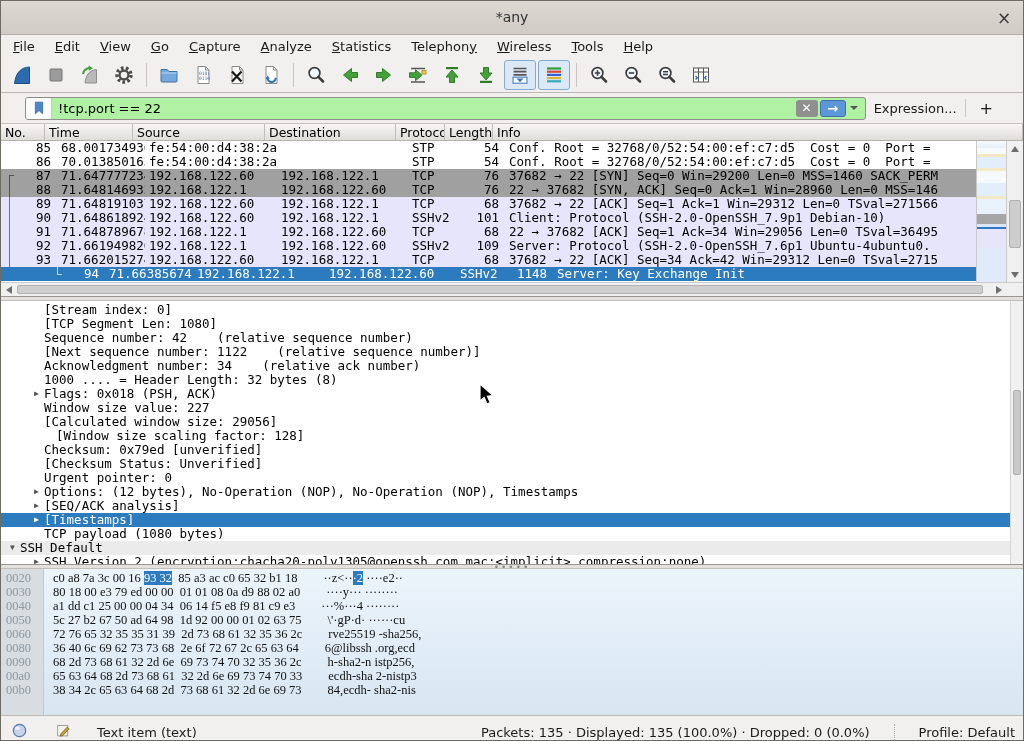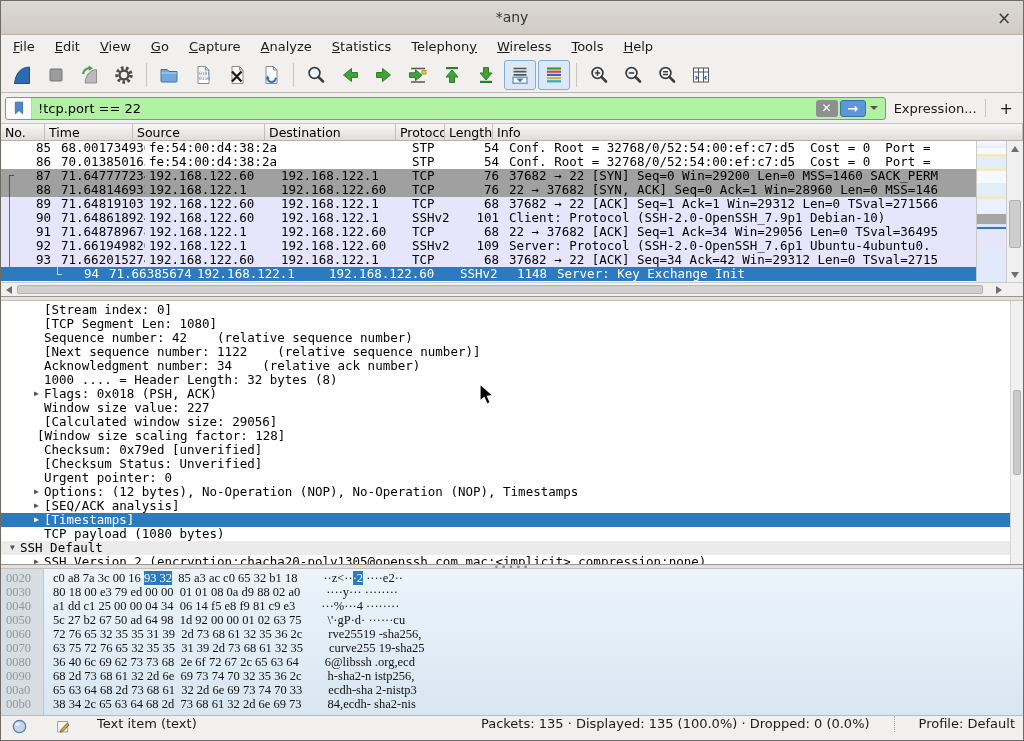--- a/index.html
+++ b/index.html
@@ -29,21 +29,21 @@
   .toolbar{height:36px;flex:none;display:flex;align-items:center;background:#f1f0ef;
            border-bottom:1px solid #bcb9b4;padding-left:4px;}
   .tbtn{width:32px;height:30px;flex:none;display:flex;align-items:center;justify-content:center;
         border:1px solid transparent;border-radius:3px;margin:0 1px;}
   .tbtn.pressed{background:#dce8f5;border-color:#86abd2;}
   .tbtn svg{display:block;}
   .tsep{width:1px;height:24px;background:#c9c6c1;margin:0 5px;flex:none;}
 
   
   .filterbar{height:31px;flex:none;display:flex;align-items:center;background:#f1f0ef;
-             border-bottom:1px solid #c6c3bf;padding:0 4px;gap:8px;}
+             border-bottom:1px solid #c6c3bf;padding:0 24px;gap:8px;}
   .fwrap{flex:1;height:23px;display:flex;align-items:center;border:1px solid #8f8d89;
          border-radius:3px;background:var(--filterbg);overflow:hidden;}
   .fbookmark{width:26px;height:100%;flex:none;background:#fbfbfb;border-right:1px solid #c9c7c3;
              display:flex;align-items:center;justify-content:center;}
   .finput{flex:1;height:100%;background:transparent;border:none;outline:none;
           font-size:13px;padding:0 6px;color:#000;font-family:"DejaVu Sans","Liberation Sans",sans-serif;}
   .fclear{width:22px;height:17px;flex:none;background:#8f8f8f;border-radius:3px;margin-right:2px;
           display:flex;align-items:center;justify-content:center;color:#fff;font-size:12px;font-weight:bold;}
   .fapply{width:26px;height:17px;flex:none;background:#5e97d8;border:1px solid #3e6fa8;border-radius:3px;
           display:flex;align-items:center;justify-content:center;color:#fff;font-size:13px;font-weight:bold;}
@@ -118,21 +118,21 @@
   .hexpane::before{content:"";position:absolute;left:0;top:0;bottom:0;width:42px;
            background:#d8dde1;border-right:1px solid #c2c9ce;}
   .hexrow{height:14px;line-height:14px;display:flex;position:relative;
           font-family:Liberation Serif, serif;font-size:12.5px;color:#111;}
   .hoff{width:42px;flex:none;padding-left:5px;color:#8d99a3;}
   .hbytes{margin-left:10px;white-space:pre;}
   .hascii{margin-left:26px;white-space:pre;}
   .hl{background:var(--sel);color:#fff;}
 
   
-  .statusbar{height:25px;flex:none;display:flex;align-items:flex-start;background:#f1f0ef;
+  .statusbar{height:25px;flex:none;display:flex;align-items:flex-end;background:#f1f0ef;
              border-top:1px solid #bdbab6;font-size:13px;color:#1a1a1a;padding:0 8px;gap:24px;}
   .sb-spacer{flex:1;}
   .sb-sep{width:1px;height:16px;border-left:1px dotted #a9a6a2;}
   .sb-icon{width:20px;height:20px;display:flex;align-items:center;justify-content:center;}
 
   .cursor{position:absolute;pointer-events:none;z-index:99;}
 </style>
 </head>
 <body style="--sel: #2d7bbf; --gray: #a0a0a0; --lav: #e6e5fb; --filterbg: #b1f1a3;">
 
@@ -366,21 +366,21 @@
     </div>
   <div class="drow" style="padding-left: 28px;"><span class="darrow"></span><span>[Stream index: 0]</span></div>
       <div class="drow" style="padding-left: 28px;"><span class="darrow"></span><span>[TCP Segment Len: 1080]</span></div>
       <div class="drow" style="padding-left: 28px;"><span class="darrow"></span><span>Sequence number: 42    (relative sequence number)</span></div>
       <div class="drow" style="padding-left: 28px;"><span class="darrow"></span><span>[Next sequence number: 1122    (relative sequence number)]</span></div>
       <div class="drow" style="padding-left: 28px;"><span class="darrow"></span><span>Acknowledgment number: 34    (relative ack number)</span></div>
       <div class="drow" style="padding-left: 28px;"><span class="darrow"></span><span>1000 .... = Header Length: 32 bytes (8)</span></div>
       <div class="drow" style="padding-left: 28px;"><span class="darrow">▶</span><span>Flags: 0x018 (PSH, ACK)</span></div>
       <div class="drow" style="padding-left: 28px;"><span class="darrow"></span><span>Window size value: 227</span></div>
       <div class="drow" style="padding-left: 28px;"><span class="darrow"></span><span>[Calculated window size: 29056]</span></div>
-      <div class="drow" style="padding-left: 21px;"><span class="darrow"></span><span>[Window size scaling factor: 128]</span></div>
+      <div class="drow" style="padding-left: 28px; gap: 12px;"><span class="darrow"></span><span>[Window size scaling factor: 128]</span></div>
       <div class="drow" style="padding-left: 28px;"><span class="darrow"></span><span>Checksum: 0x79ed [unverified]</span></div>
       <div class="drow" style="padding-left: 28px;"><span class="darrow"></span><span>[Checksum Status: Unverified]</span></div>
       <div class="drow" style="padding-left: 28px;"><span class="darrow"></span><span>Urgent pointer: 0</span></div>
       <div class="drow" style="padding-left: 28px;"><span class="darrow">▶</span><span>Options: (12 bytes), No-Operation (NOP), No-Operation (NOP), Timestamps</span></div>
       <div class="drow" style="padding-left: 28px;"><span class="darrow">▶</span><span>[SEQ/ACK analysis]</span></div>
       <div class="drow selected" style="padding-left: 28px;"><span class="darrow">▶</span><span>[Timestamps]</span></div>
       <div class="drow" style="padding-left: 28px;"><span class="darrow"></span><span>TCP payload (1080 bytes)</span></div>
       <div class="drow shaded" style="padding-left: 4px;"><span class="darrow">▼</span><span>SSH Default</span></div>
       <div class="drow" style="padding-left: 28px;"><span class="darrow">▶</span><span>SSH Version 2 (encryption:chacha20-poly1305@openssh.com mac:&lt;implicit&gt; compression:none)</span></div>
     </div>
@@ -409,25 +409,20 @@
         <span class="hoff">0050</span>
         <span class="hbytes"><span>5c 27 b2 67 50 ad 64 98  1d 92 00 00 01 02 63 75</span></span>
         <span class="hascii"><span>\'·gP·d· ······cu</span></span>
       </div>
       <div class="hexrow">
         <span class="hoff">0060</span>
         <span class="hbytes"><span>72 76 65 32 35 35 31 39  2d 73 68 61 32 35 36 2c</span></span>
         <span class="hascii"><span>rve25519 -sha256,</span></span>
       </div>
       <div class="hexrow">
-        <span class="hoff">0070</span>
-        <span class="hbytes"><span>63 75 72 76 65 32 35 35  31 39 2d 73 68 61 32 35</span></span>
-        <span class="hascii"><span>curve255 19-sha25</span></span>
-      </div>
-      <div class="hexrow">
         <span class="hoff">0080</span>
         <span class="hbytes"><span>36 40 6c 69 62 73 73 68  2e 6f 72 67 2c 65 63 64</span></span>
         <span class="hascii"><span>6@libssh .org,ecd</span></span>
       </div>
       <div class="hexrow">
         <span class="hoff">0090</span>
         <span class="hbytes"><span>68 2d 73 68 61 32 2d 6e  69 73 74 70 32 35 36 2c</span></span>
         <span class="hascii"><span>h-sha2-n istp256,</span></span>
       </div>
       <div class="hexrow">

